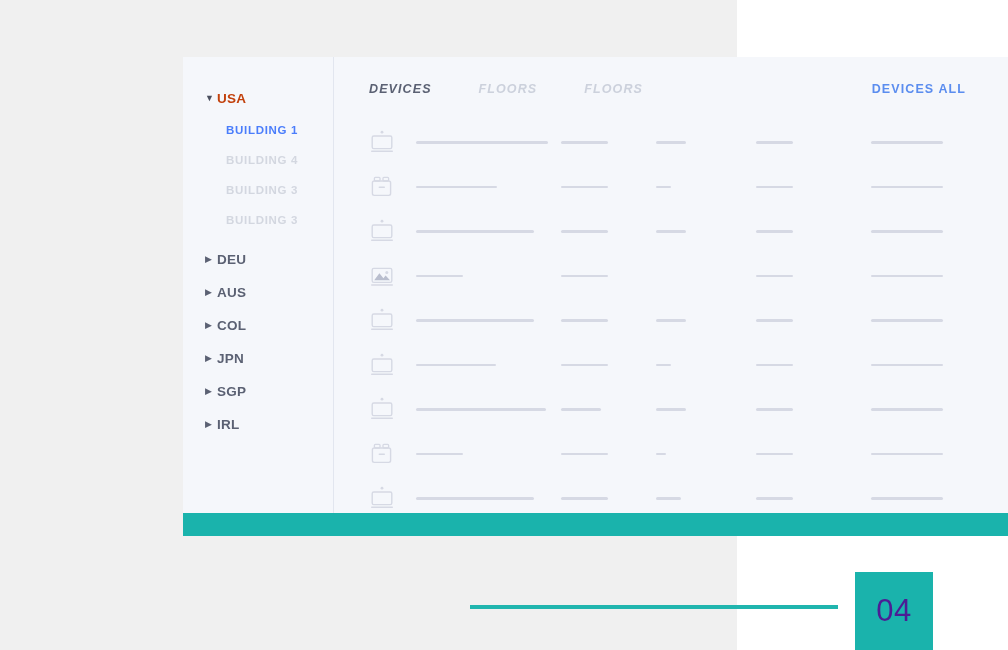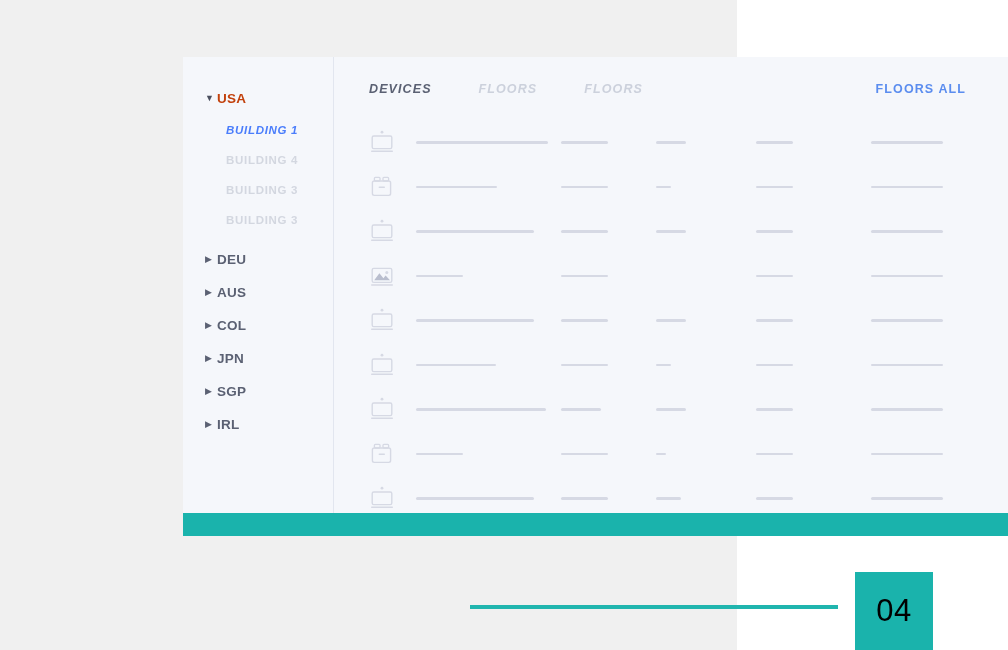--- a/index.html
+++ b/index.html
@@ -81,21 +81,21 @@
     height: 30px;
     display: flex;
     align-items: center;
     padding-left: 43px;
     font-size: 11.5px;
     font-weight: 700;
     letter-spacing: 0.7px;
     color: #d3d7e0;
     cursor: pointer;
   }
-  .child-item.active { color: #4a7dfb; font-style: italic; }
+  .child-item.active { color: #4a7dfb; }
 
   
   .main-panel {
     flex: 1 1 auto;
     position: relative;
     background: #f5f7fb;
   }
   .tabbar {
     height: 63px;
     display: flex;
@@ -181,21 +181,21 @@
     left: 855px;
     top: 572px;
     width: 78px;
     height: 78px;
     background: #1ab3ac;
     display: flex;
     align-items: center;
     justify-content: center;
   }
   .page-badge span {
-    color: #000000;
+    color: #4c1d95;
     font-size: 31px;
     font-weight: 400;
     letter-spacing: 0.5px;
   }
 </style>
 </head>
 <body>
 
 <div id="slide-canvas">
 
@@ -244,21 +244,21 @@
       </div>
 
     </div>
 
     <div class="main-panel">
 
       <div class="tabbar">
         <div class="tab active">DEVICES</div>
         <div class="tab">FLOORS</div>
         <div class="tab">FLOORS</div>
-        <div class="upgrade-all">FLOORS ALL</div>
+        <div class="upgrade-all">DEVICES ALL</div>
       </div>
 
       <div class="rows-area" id="rows-area">
           <div class="device-row">
             <div class="dev-icon">
               <svg width="26" height="26" viewBox="0 0 26 26" fill="none">
                 <circle cx="13" cy="3.2" r="1.4" fill="#d6d9e4"></circle>
                 <rect x="3.2" y="7" width="19.6" height="12.6" rx="1.6" stroke="#d6d9e4" stroke-width="1.4" fill="none"></rect>
                 <rect x="2" y="21.4" width="22" height="1.5" rx="0.7" fill="#d6d9e4"></rect>
               </svg>

